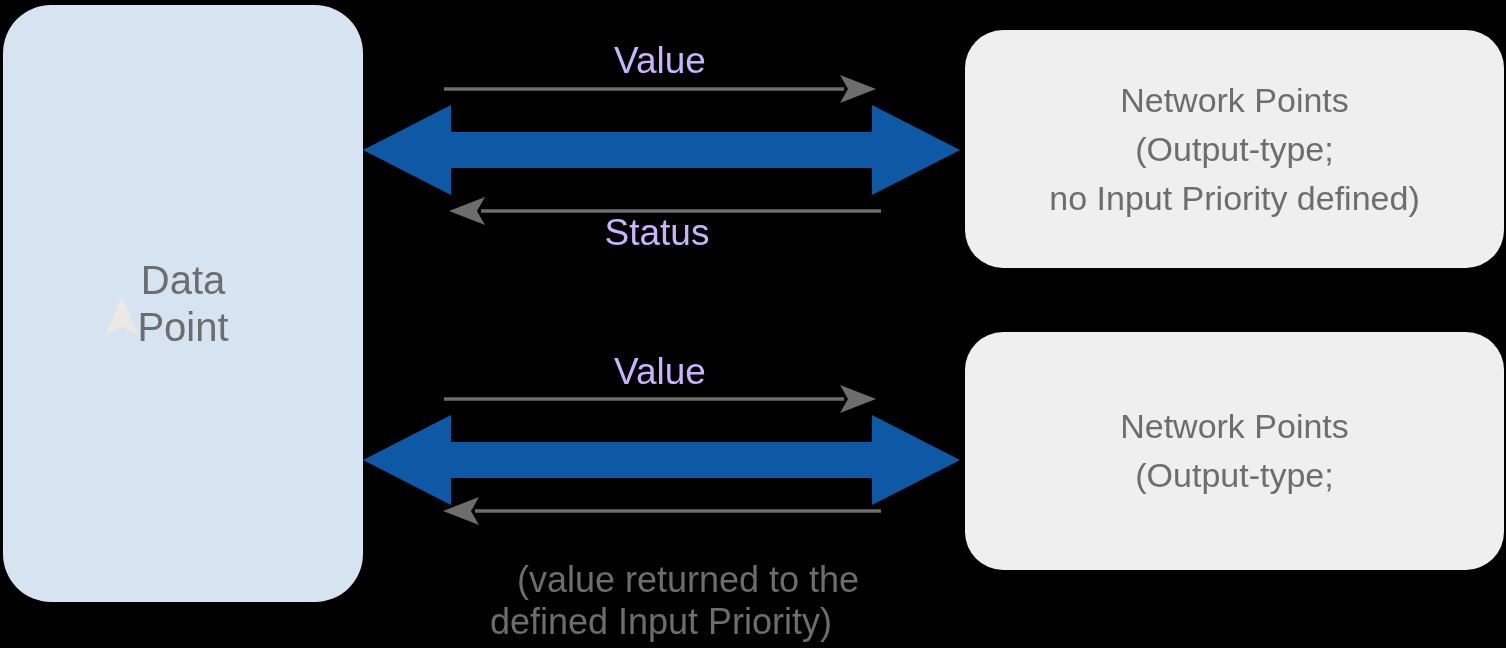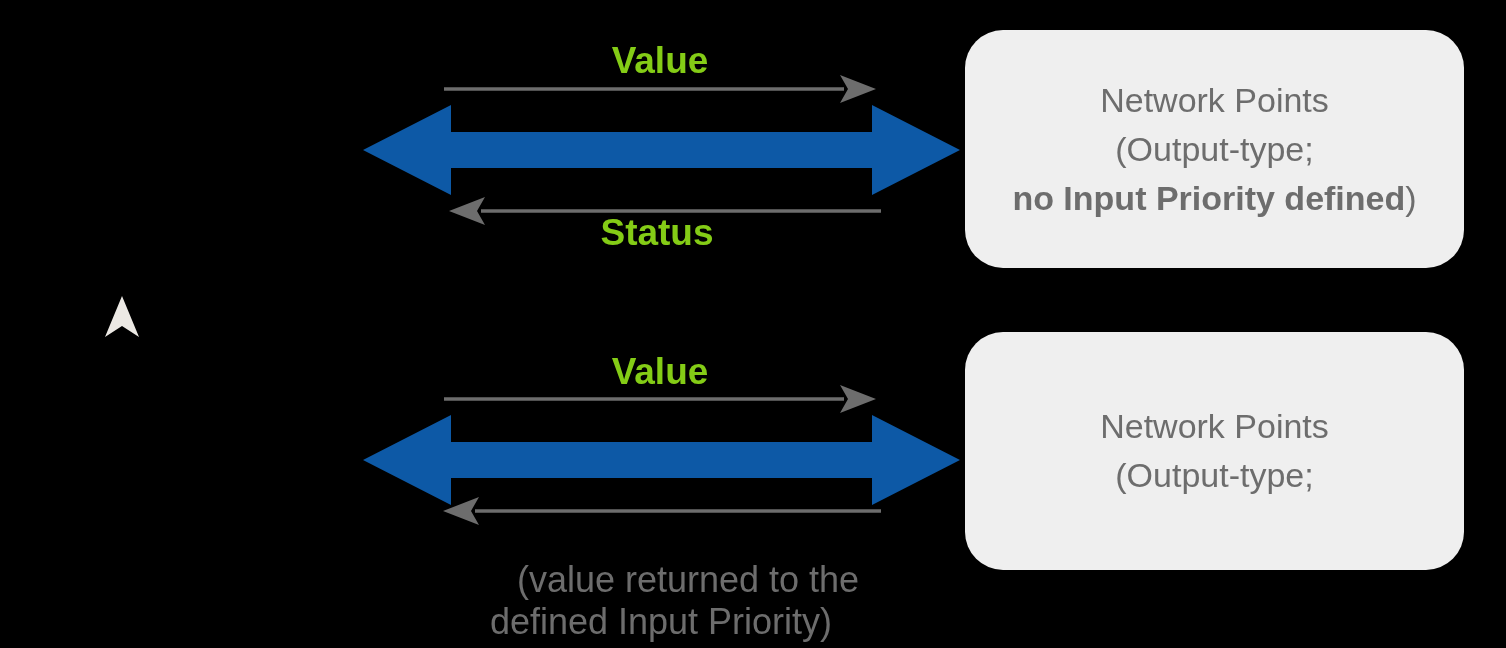--- a/index.html
+++ b/index.html
@@ -30,30 +30,30 @@
     left: 3px; top: 5px;
     width: 360px; height: 597px;
     background: #d6e3f1;
     border-radius: 48px;
     color: #6d6d6d;
     font-size: 40px;
     line-height: 47px;
   }
   .right-node {
     left: 965px;
-    width: 499px; height: 238px;
+    width: 539px; height: 238px;
     background: #efefef;
     border-radius: 38px;
     color: #6d6d6d;
     font-size: 34px;
     line-height: 49px;
   }
   .right-node.top { top: 30px; }
   .right-node.bottom { top: 332px; }
-  .right-node .bold-part { font-weight: bold; }
+  .right-node .bold-part { font-weight: normal; }
 
   
   .blue-arrow {
     position: absolute;
     left: 363px;
     width: 597px;
     height: 90px;
   }
   .blue-arrow.top { top: 105px; }
   .blue-arrow.bottom { top: 415px; }
@@ -61,23 +61,23 @@
   .thin-arrow { position: absolute; }
   .thin-arrow.right-1 { left: 444px; top: 73px; }
   .thin-arrow.left-1  { left: 449px; top: 195px; }
   .thin-arrow.right-2 { left: 444px; top: 383px; }
   .thin-arrow.left-2  { left: 443px; top: 495px; }
 
   
   .flow-label {
     position: absolute;
     transform: translateX(-50%);
-    color: #84cc16;
+    color: #c4b5fd;
     font-size: 37px;
-    font-weight: bold;
+    font-weight: normal;
     white-space: nowrap;
   }
   .flow-note {
     position: absolute;
     transform: translateX(-50%);
     color: #6d6d6d;
     font-size: 36px;
     font-weight: normal;
     white-space: nowrap;
   }
@@ -93,20 +93,24 @@
     position: absolute;
     left: 104px; top: 296px;
     width: 36px; height: 41px;
   }
 </style>
 </head>
 <body>
 
 <div class="canvas">
 
+  <div class="node left-node">
+    <div>Data</div>
+    <div>Point</div>
+  </div>
 
   <svg class="cursor-glyph" viewBox="0 0 36 41">
     <polygon points="18,0 35,41 18,30 1,41" fill="#ece9e4"></polygon>
   </svg>
 
   <div class="flow-label lbl-value-top">Value</div>
 
   <svg class="thin-arrow right-1" width="432" height="32" viewBox="0 0 432 32">
     <line x1="0" y1="16" x2="400" y2="16" stroke="#6d6d6d" stroke-width="3.5"></line>
     <polygon points="396,2 432,16 396,30 404,16" fill="#6d6d6d"></polygon>

